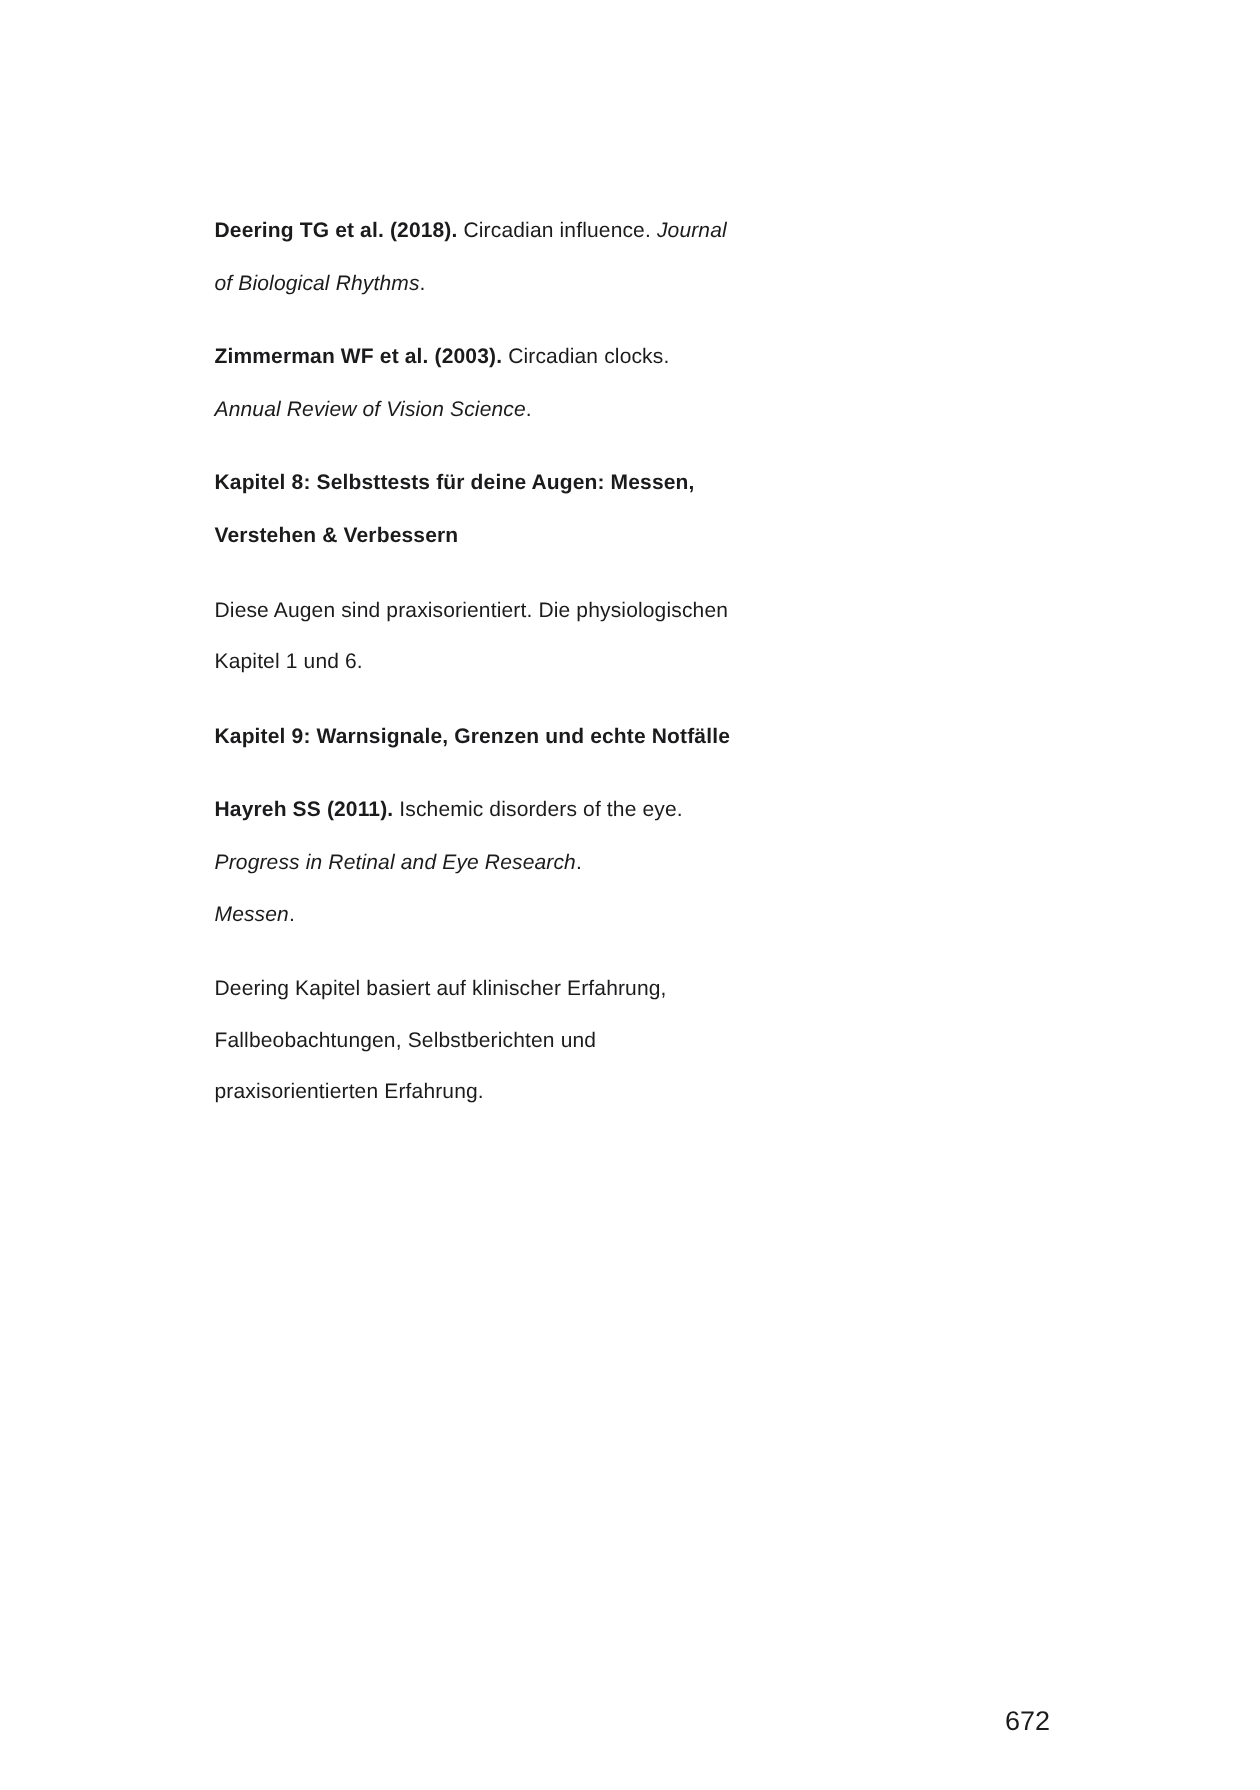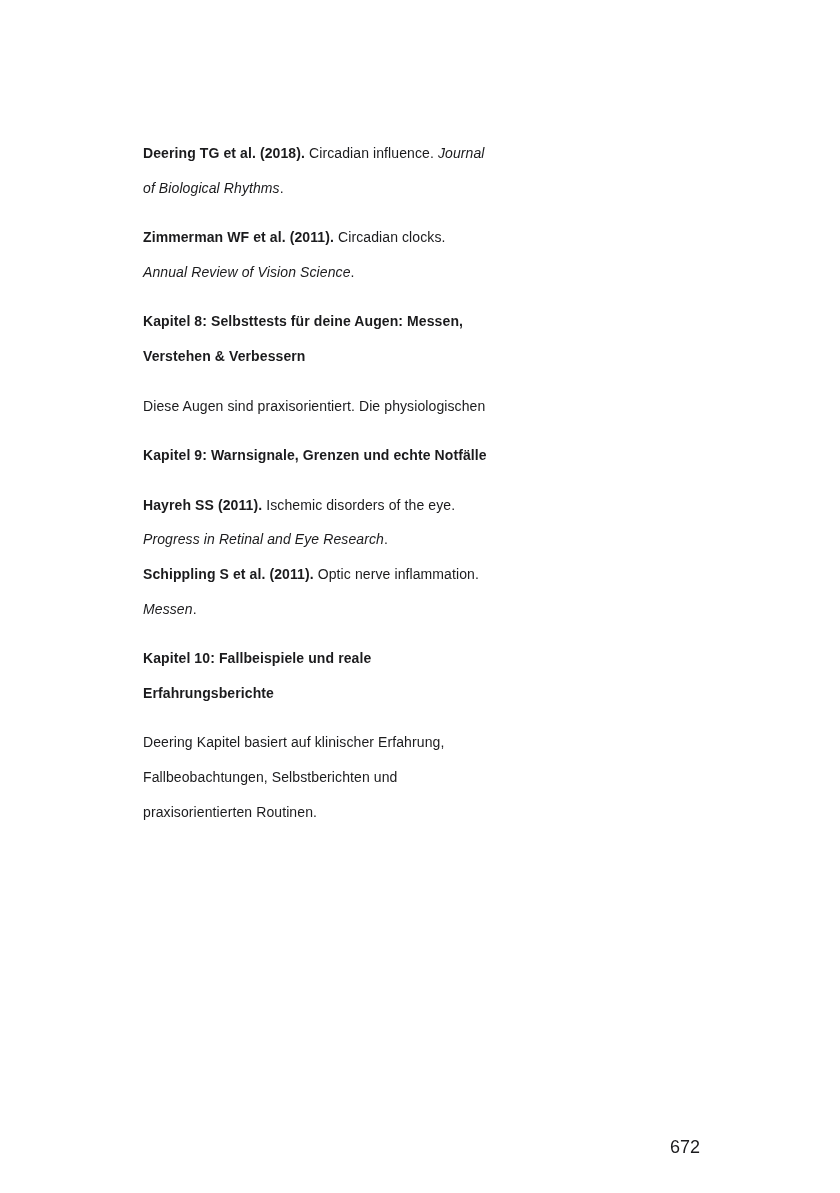--- a/index.html
+++ b/index.html
@@ -43,43 +43,39 @@
 </head>
 <body>
 
 <div class="page">
   <div class="content" id="content">
       <div class="para reference">
         <div class="line"><span class="seg-b ">Deering TG et al. (2018).</span><span class=""> Circadian influence. </span><span class="seg-i">Journal</span></div>
         <div class="line"><span class="seg-i">of Biological Rhythms</span><span class="">.</span></div>
       </div>
       <div class="para reference">
-        <div class="line"><span class="seg-b ">Zimmerman WF et al. (2011).</span><span class=""> Circadian clocks.</span></div>
+        <div class="line"><span class="seg-b ">Zimmerman WF et al. (2003).</span><span class=""> Circadian clocks.</span></div>
         <div class="line"><span class="seg-i">Annual Review of Vision Science</span><span class="">.</span></div>
       </div>
       <div class="para heading">
         <div class="line"><span class="">Kapitel 8: Selbsttests für deine Augen: Messen,</span></div>
         <div class="line"><span class="">Verstehen &amp; Verbessern</span></div>
       </div>
       <div class="para body">
         <div class="line"><span class="">Diese Augen sind praxisorientiert. Die physiologischen</span></div>
+        <div class="line"><span class="">Kapitel 1 und 6.</span></div>
       </div>
       <div class="para heading">
         <div class="line"><span class="">Kapitel 9: Warnsignale, Grenzen und echte Notfälle</span></div>
       </div>
       <div class="para reference">
         <div class="line"><span class="seg-b ">Hayreh SS (2011).</span><span class=""> Ischemic disorders of the eye.</span></div>
         <div class="line"><span class="seg-i">Progress in Retinal and Eye Research</span><span class="">.</span></div>
-        <div class="line"><span class="seg-b ">Schippling S et al. (2011).</span><span class=""> Optic nerve inflammation.</span></div>
         <div class="line"><span class="seg-i">Messen</span><span class="">.</span></div>
-      </div>
-      <div class="para heading">
-        <div class="line"><span class="">Kapitel 10: Fallbeispiele und reale</span></div>
-        <div class="line"><span class="">Erfahrungsberichte</span></div>
       </div>
       <div class="para body">
         <div class="line"><span class="">Deering Kapitel basiert auf klinischer Erfahrung,</span></div>
         <div class="line"><span class="">Fallbeobachtungen, Selbstberichten und</span></div>
-        <div class="line"><span class="">praxisorientierten Routinen.</span></div>
+        <div class="line"><span class="">praxisorientierten Erfahrung.</span></div>
       </div>
     </div>
   <div class="page-number">672</div>
 </div>
 
 </body></html>

